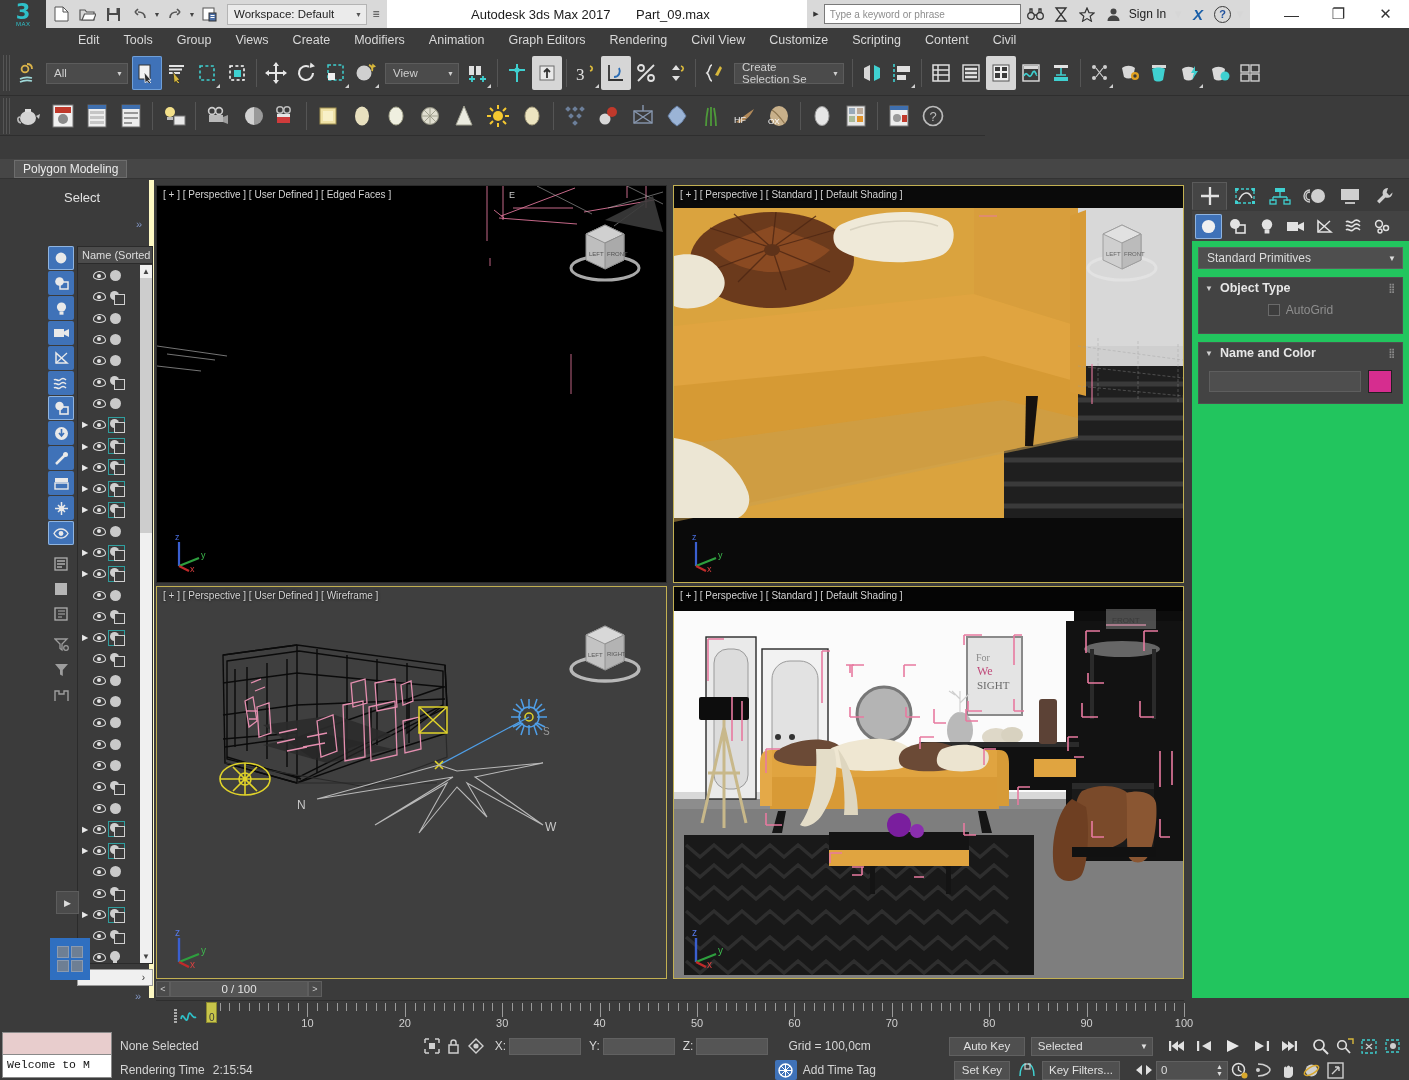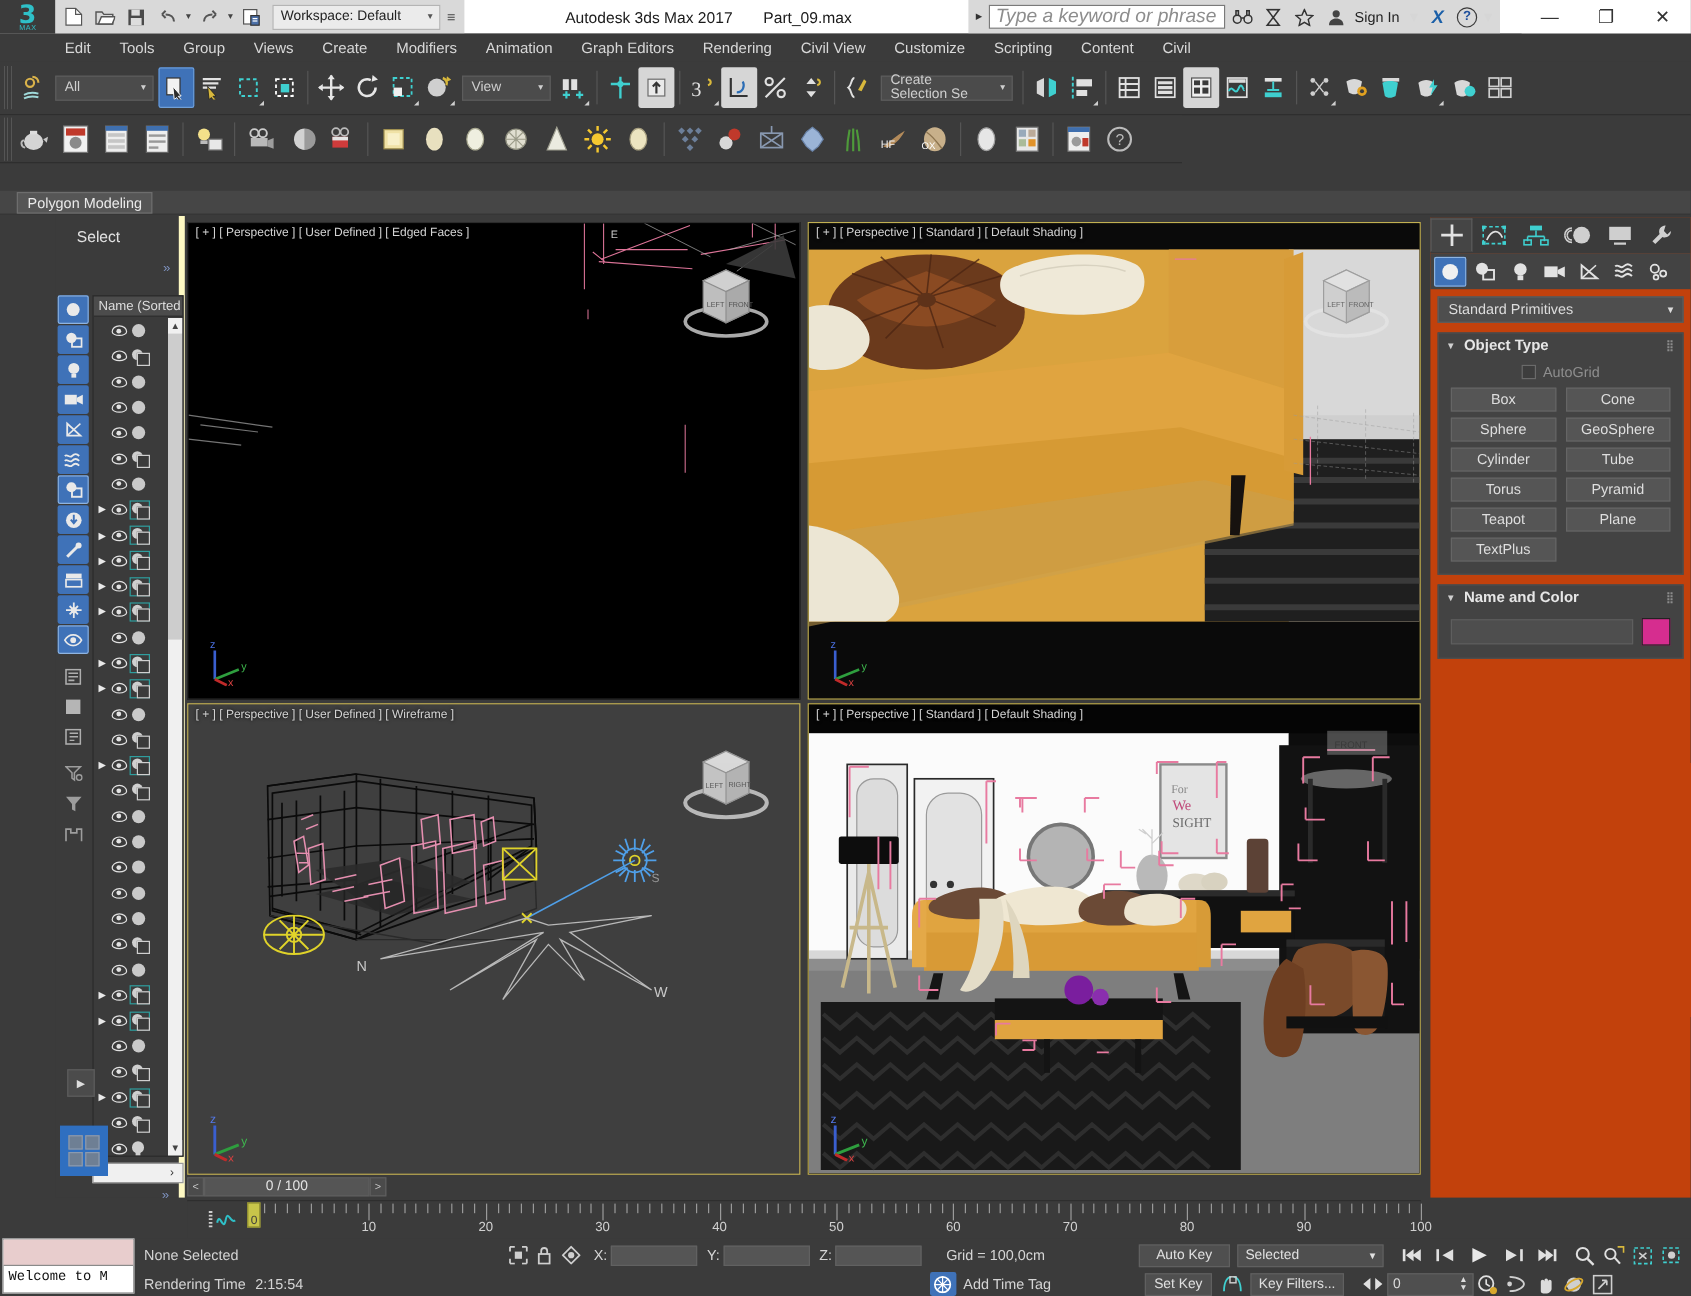--- a/index.html
+++ b/index.html
@@ -49,36 +49,36 @@
   .apptitle .fname{ margin-left:22px; }
   .tb-right{ margin-left:auto; display:flex; align-items:center; height:28px; }
   .searchwrap{
     display:flex; align-items:center; height:28px; background:#d9d9d9; padding:0 4px; gap:3px;
   }
   .searchwrap .tri{ font-size:7px; color:#333; width:10px; text-align:center;}
   .searchbox{
     width:197px; height:20px; background:#fff; border:1px solid #7a7a7a;
     display:flex; align-items:center; padding:0 5px;
   }
-  .searchbox span{ color:#8d8d8d; font-style:italic; font-size:16px; }
+  .searchbox span{ color:#8d8d8d; font-size:10px; }
   .ti{ width:23px; height:24px; display:flex; align-items:center; justify-content:center; color:#333; font-size:14px;}
   .signin{ color:#222; font-size:12px; margin:0 3px 0 1px; white-space:nowrap;}
   .xlogo{ color:#1a5fa8; font-weight:bold; font-style:italic; font-size:15px; margin:0 6px;}
   .helpq{
     width:17px; height:17px; border-radius:50%; border:1.6px solid #3a3a3a; color:#1e4f9c;
     font-size:11px; font-weight:bold; display:flex; align-items:center; justify-content:center;
     margin-left:2px;
   }
   .wbtns{ display:flex; align-items:center; height:28px; background:#fff; margin-left:18px; }
   .wbtn{ width:47px; height:28px; display:flex; align-items:center; justify-content:center; color:#333; font-size:15px;}
 
   
   .menubar{
     position:absolute; left:0; top:28px; width:1409px; height:23px;
-    background:#3b3b3b; display:flex; align-items:center; padding-left:42px;
+    background:#3b3b3b; display:flex; align-items:center; padding-left:66px;
   }
   .menubar .mi{ padding:2px 12px; font-size:12.5px; color:#d8d8d8; white-space:nowrap;}
 
   
   .toolbar1{
     position:absolute; left:0; top:51px; width:1409px; height:45px;
     background:#3b3b3b; display:flex; align-items:center; border-bottom:1px solid #2e2e2e;
   }
   .grip{ width:7px; height:36px; margin:0 2px 0 3px;
     background:repeating-linear-gradient(90deg,#555 0 1px,#3b3b3b 1px 3px);}
@@ -197,21 +197,21 @@
   .vpTR{ left:673px; top:185px; width:511px; height:398px; background:#0c0c0c;}
   .vpBL{ left:156px; top:586px; width:511px; height:393px; background:#3f3f3f;}
   .vpBR{ left:673px; top:586px; width:511px; height:393px; background:#0c0c0c;}
 
   .axisgiz{ position:absolute; left:14px; bottom:10px; width:44px;height:42px; z-index:6;}
 
   .viewcube{ position:absolute; right:18px; top:28px; width:86px;height:78px; z-index:6; opacity:.92;}
 
   
   .cmdpanel{
-    position:absolute; left:1192px; top:181px; width:217px; height:817px; background:#c2410c;
+    position:absolute; left:1192px; top:181px; width:217px; height:817px; background:#22c55e;
   }
   .cp-tabs{ display:flex; height:30px; background:#3b3b3b; align-items:center;}
   .cp-tab{ width:35px; height:28px; display:flex;align-items:center;justify-content:center; color:#cfcfcf;
     border:1px solid transparent;}
   .cp-tab.active{ background:#454545; border:1px solid #5b5b5b; border-bottom-color:#454545;}
   .cp-sub{ display:flex; height:30px; align-items:center; background:#434343; padding-left:3px; gap:2px;}
   .cp-sbtn{ width:27px;height:25px; display:flex;align-items:center;justify-content:center; color:#cfcfcf;border-radius:2px;}
   .cp-sbtn.on{ background:#3f72b8; box-shadow:inset 0 0 0 1px #8fb4e0;}
   .cp-combo{
     margin:6px 6px 0; height:22px; background:#4e4e4e; border:1px solid #5e5e5e;
@@ -1558,33 +1558,20 @@
     <div class="roll-hdr">
       <span class="tri">▼</span>
       <span>Object Type</span>
       <span class="dots">⣿</span>
     </div>
     <div class="roll-body">
       <div class="autogrid">
         <span class="agbox"></span>
         <span>AutoGrid</span>
       </div>
-      <div class="btngrid" id="primbtns">
-            <div class="objbtn">Box</div>
-            <div class="objbtn">Cone</div>
-            <div class="objbtn">Sphere</div>
-            <div class="objbtn">GeoSphere</div>
-            <div class="objbtn">Cylinder</div>
-            <div class="objbtn">Tube</div>
-            <div class="objbtn">Torus</div>
-            <div class="objbtn">Pyramid</div>
-            <div class="objbtn">Teapot</div>
-            <div class="objbtn">Plane</div>
-            <div class="objbtn">TextPlus</div>
-          </div>
     </div>
   </div>
 
   <div class="roll">
     <div class="roll-hdr">
       <span class="tri">▼</span>
       <span>Name and Color</span>
       <span class="dots">⣿</span>
     </div>
     <div class="roll-body">

